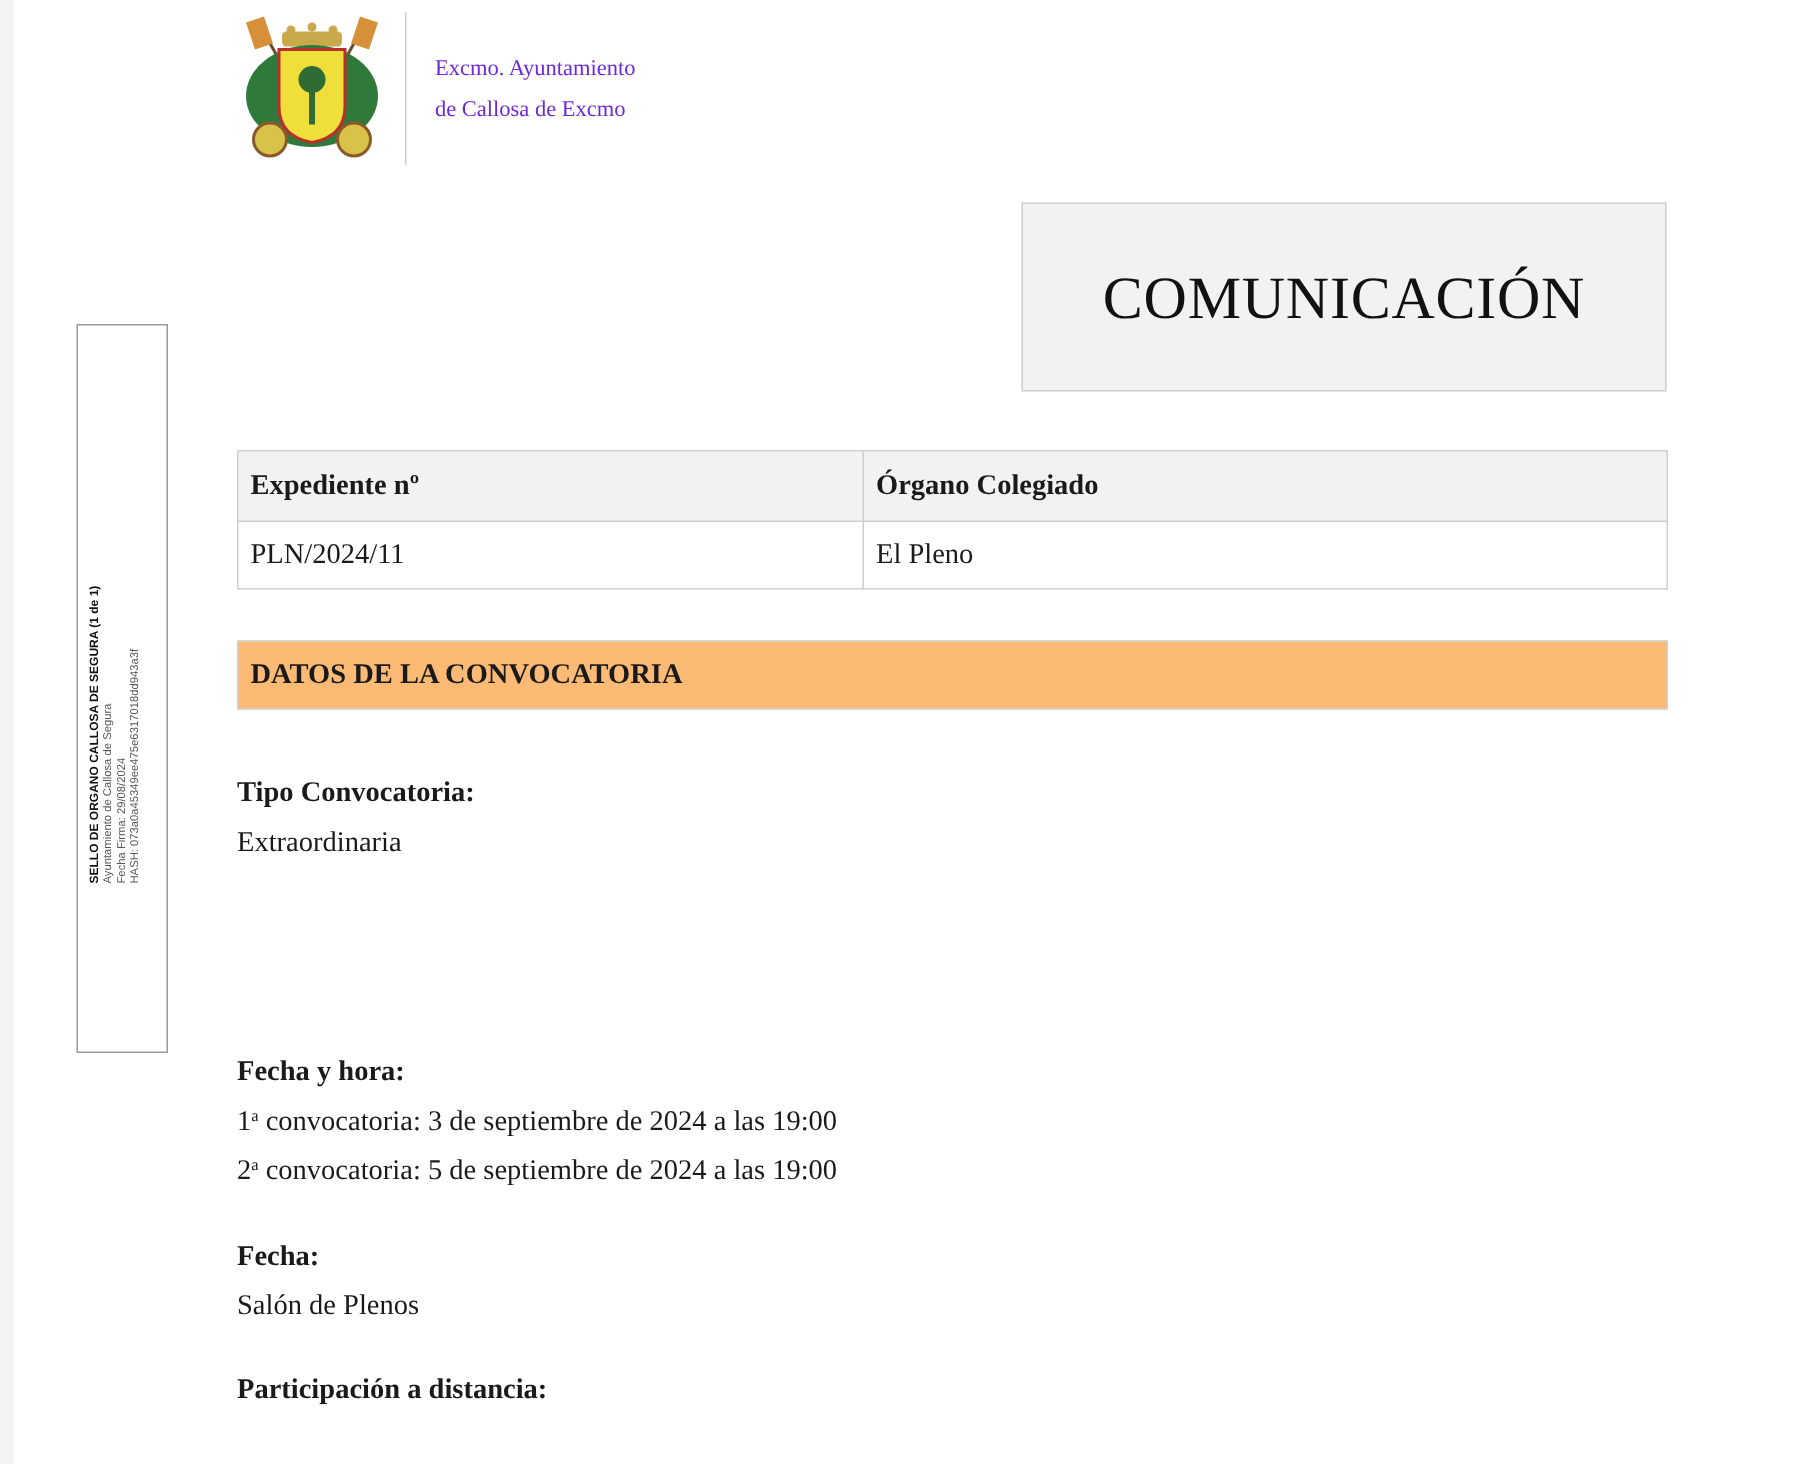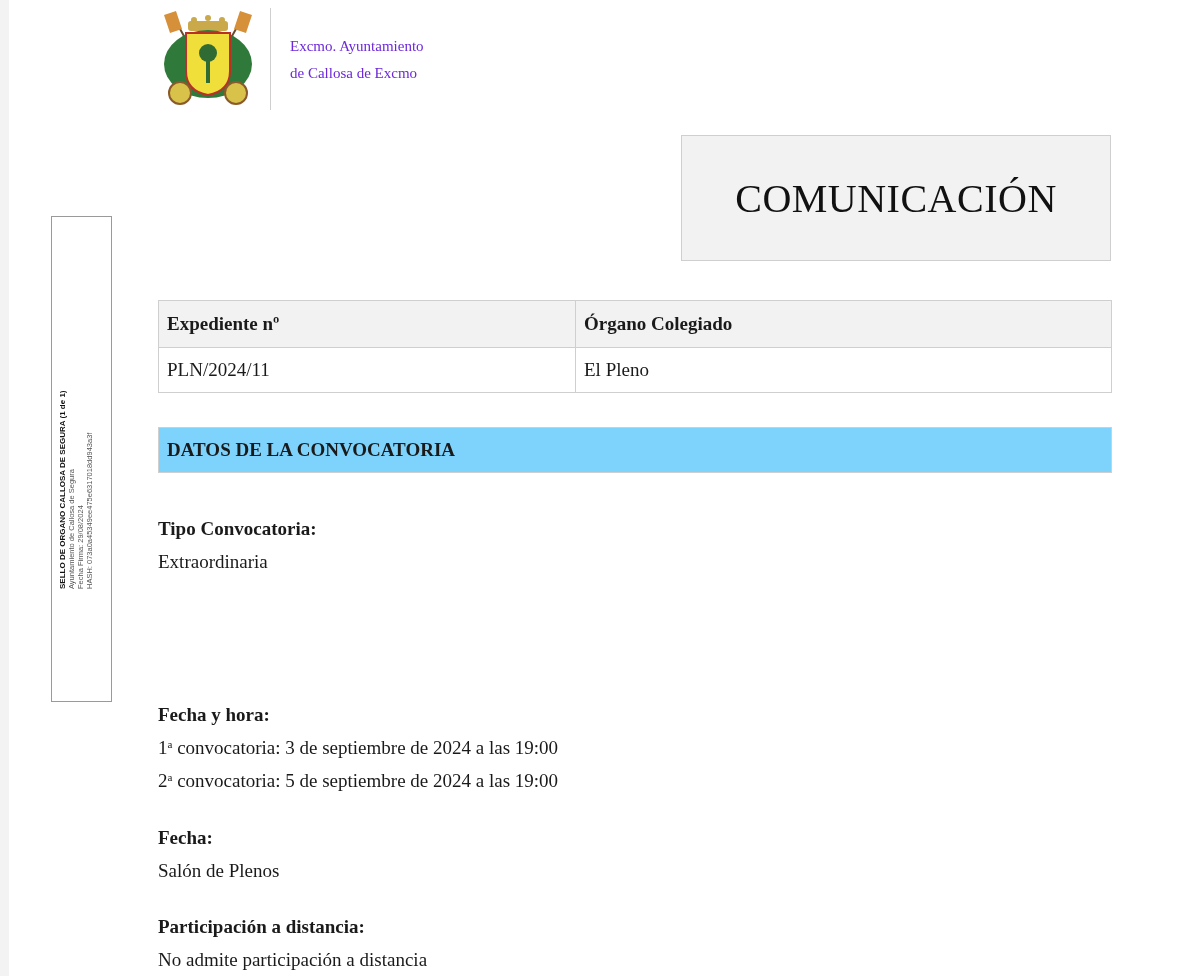--- a/index.html
+++ b/index.html
@@ -49,21 +49,21 @@
       border-collapse: collapse; font-size: 19px;
     }
     .exp-table td {
       border: 1px solid #cfcfcf; padding: 0 8px; height: 44px; vertical-align: middle;
     }
     .exp-table .th { background: #f2f2f2; font-weight: bold; height: 46px; }
     .exp-table .col1 { width: 400px; }
 
     .section-bar {
       position: absolute; left: 158px; top: 427px; width: 954px; height: 46px;
-      background: #7dd3fc; border: 1px solid #cfcfcf; box-sizing: border-box;
+      background: #fdba74; border: 1px solid #cfcfcf; box-sizing: border-box;
       display: flex; align-items: center; padding-left: 8px;
       font-weight: bold; font-size: 19px;
     }
 
     .body-text {
       position: absolute; left: 158px; width: 954px; font-size: 19px; line-height: 33px;
     }
     .label { font-weight: bold; }
     .justify { text-align: justify; text-align-last: left; }
     sup { font-size: 11px; vertical-align: 6px; line-height: 0; }
@@ -142,14 +142,13 @@
   <div><span>2</span><sup>a</sup><span> convocatoria: 5 de septiembre de 2024 a las 19:00</span></div>
 </div>
 
 <div class="body-text" style="top:821px;">
   <div class="label">Fecha:</div>
   <div>Salón de Plenos</div>
 </div>
 
 <div class="body-text" style="top:910px;">
   <div class="label">Participación a distancia:</div>
-  <div>No admite participación a distancia</div>
 </div>
 
 </body></html>

